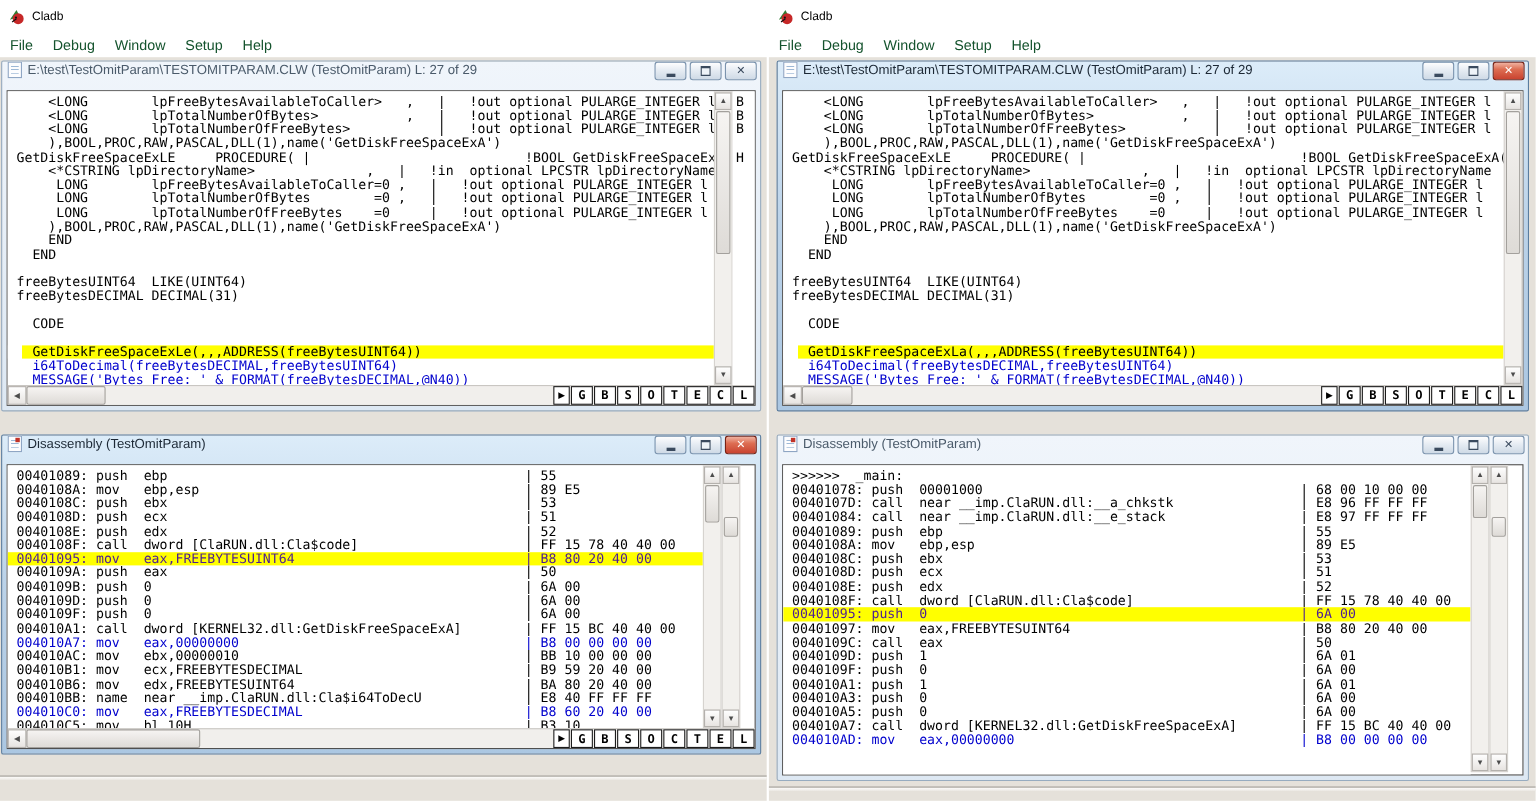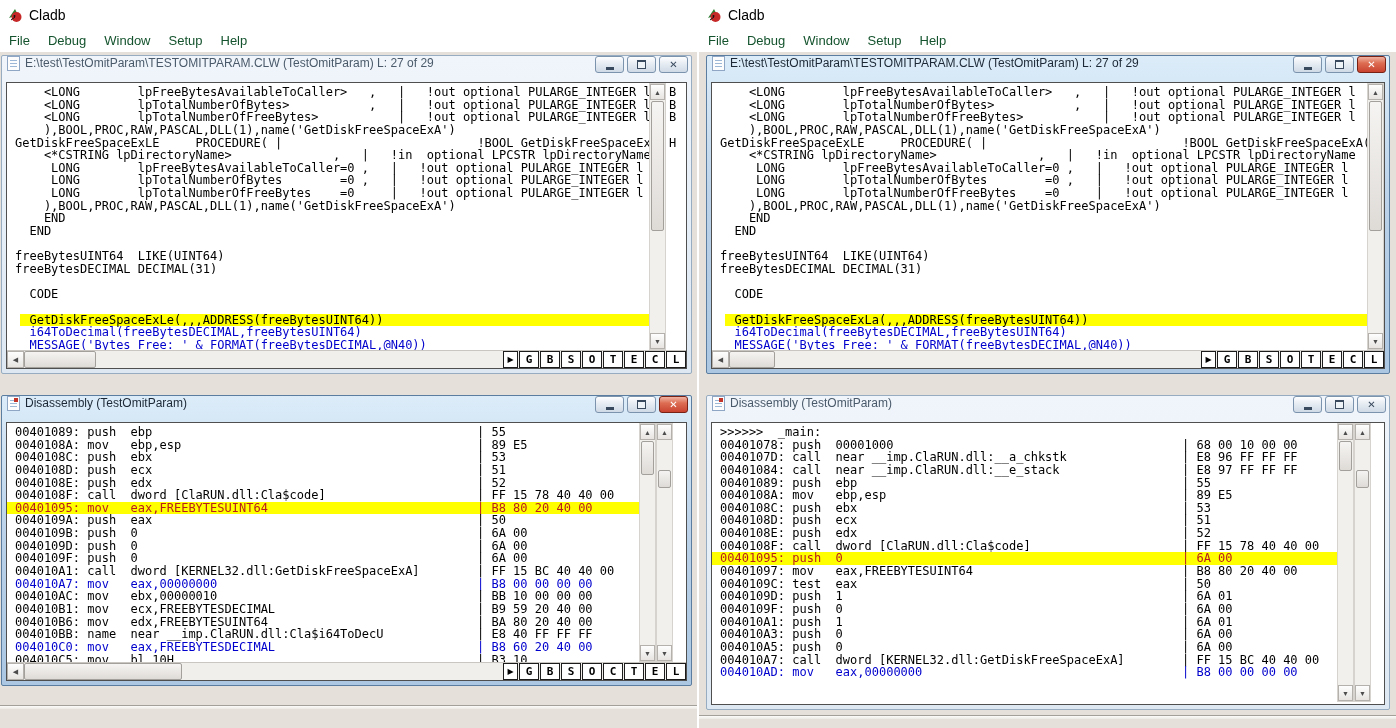--- a/index.html
+++ b/index.html
@@ -2,21 +2,21 @@
 <html><head>
 <meta charset="utf-8">
 <style>
   *{margin:0;padding:0;box-sizing:border-box}
   html,body{width:1396px;height:728px;overflow:hidden;background:#fff;
     font-family:"Liberation Sans",sans-serif;}
   .app{position:absolute;top:0;height:728px;background:#fff}
   #app-left{left:0;width:697px}
   #app-right{left:699px;width:697px}
   .apptitle{position:absolute;top:4px;left:7px;height:22px;display:flex;align-items:center;gap:6px;
-    font-size:14px;color:#000;z-index:5}
+    font-size:11px;color:#000;z-index:5}
   .menubar{position:absolute;top:29px;left:0;height:23px;display:flex;font-size:13px;color:#14532d;z-index:5}
   .menubar .mitem{padding:4px 9px;cursor:default}
   .mdi{position:absolute;left:0;right:0;top:52px;bottom:0;background:#e5e1da}
   .groove{position:absolute;left:0;right:0;height:4px;border-top:1px solid #a39f99;
     background:linear-gradient(#fdfcfb,#ece9e4)}
 
   
   .win{position:absolute;border:1px solid #64819e;border-radius:2px}
   .win.active{background:linear-gradient(#dcecf9,#bcd3e9 45%,#abc7e2);border-color:#5a7da0}
   .win.inactive{background:linear-gradient(#f0f5fb,#dde8f3);border-color:#97acc0}
@@ -35,21 +35,21 @@
   .body{position:absolute;left:4px;right:4px;top:26px;bottom:4px;background:#fff;border:1px solid #4f4f4f}
 
   
   .code{position:absolute;left:0;top:0;overflow:hidden;background:#fff;padding-top:3px}
   .crow{height:12.65px;line-height:12.65px;font-family:"DejaVu Sans Mono",monospace;font-size:12px;
     white-space:pre;color:#000;position:relative;padding-left:8px}
   .crow.blue{color:#0000cd}
   .crow.red{color:#000000}
   .crow.hl{background:#ffff00}
   .src .crow.hl{background:linear-gradient(90deg,#fff 0 13px,#ffff00 13px)}
-  .disasm .crow.hl{color:#b91c1c}
+  .disasm .crow.hl{color:#4c1d95}
   .bytes{position:absolute;left:470px;top:0;white-space:pre}
 
   
   .vscroll{position:absolute;width:17px;background:#f2f0ed;border:1px solid #d6d3cf}
   .sb-btn{position:absolute;left:0;right:0;height:16px;background:linear-gradient(#fefefe,#e7e4e1);
     border:1px solid #b4b1ad;display:flex;align-items:center;justify-content:center;
     font-size:7px;color:#4c4c4c}
   .sb-btn.up{top:0}.sb-btn.down{bottom:0}
   .sb-thumb{position:absolute;left:1px;right:1px;background:linear-gradient(#f6f4f2,#dedbd7);
     border:1px solid #a3a09c;border-radius:2px}
@@ -357,21 +357,21 @@
           <div class="crow"><span>0040107D: call  near __imp.ClaRUN.dll:__a_chkstk</span><span class="bytes">| E8 96 FF FF FF</span></div>
           <div class="crow"><span>00401084: call  near __imp.ClaRUN.dll:__e_stack</span><span class="bytes">| E8 97 FF FF FF</span></div>
           <div class="crow"><span>00401089: push  ebp</span><span class="bytes">| 55</span></div>
           <div class="crow"><span>0040108A: mov   ebp,esp</span><span class="bytes">| 89 E5</span></div>
           <div class="crow"><span>0040108C: push  ebx</span><span class="bytes">| 53</span></div>
           <div class="crow"><span>0040108D: push  ecx</span><span class="bytes">| 51</span></div>
           <div class="crow"><span>0040108E: push  edx</span><span class="bytes">| 52</span></div>
           <div class="crow"><span>0040108F: call  dword [ClaRUN.dll:Cla$code]</span><span class="bytes">| FF 15 78 40 40 00</span></div>
           <div class="crow hl"><span>00401095: push  0</span><span class="bytes">| 6A 00</span></div>
           <div class="crow"><span>00401097: mov   eax,FREEBYTESUINT64</span><span class="bytes">| B8 80 20 40 00</span></div>
-          <div class="crow"><span>0040109C: test  eax</span><span class="bytes">| 50</span></div>
+          <div class="crow"><span>0040109C: call  eax</span><span class="bytes">| 50</span></div>
           <div class="crow"><span>0040109D: push  1</span><span class="bytes">| 6A 01</span></div>
           <div class="crow"><span>0040109F: push  0</span><span class="bytes">| 6A 00</span></div>
           <div class="crow"><span>004010A1: push  1</span><span class="bytes">| 6A 01</span></div>
           <div class="crow"><span>004010A3: push  0</span><span class="bytes">| 6A 00</span></div>
           <div class="crow"><span>004010A5: push  0</span><span class="bytes">| 6A 00</span></div>
           <div class="crow"><span>004010A7: call  dword [KERNEL32.dll:GetDiskFreeSpaceExA]</span><span class="bytes">| FF 15 BC 40 40 00</span></div>
           <div class="crow blue"><span>004010AD: mov   eax,00000000</span><span class="bytes">| B8 00 00 00 00</span></div>
         </div>
       <div class="vscroll" style="top:0;bottom:2px;right:30px">
         <div class="sb-btn up">▲</div>

